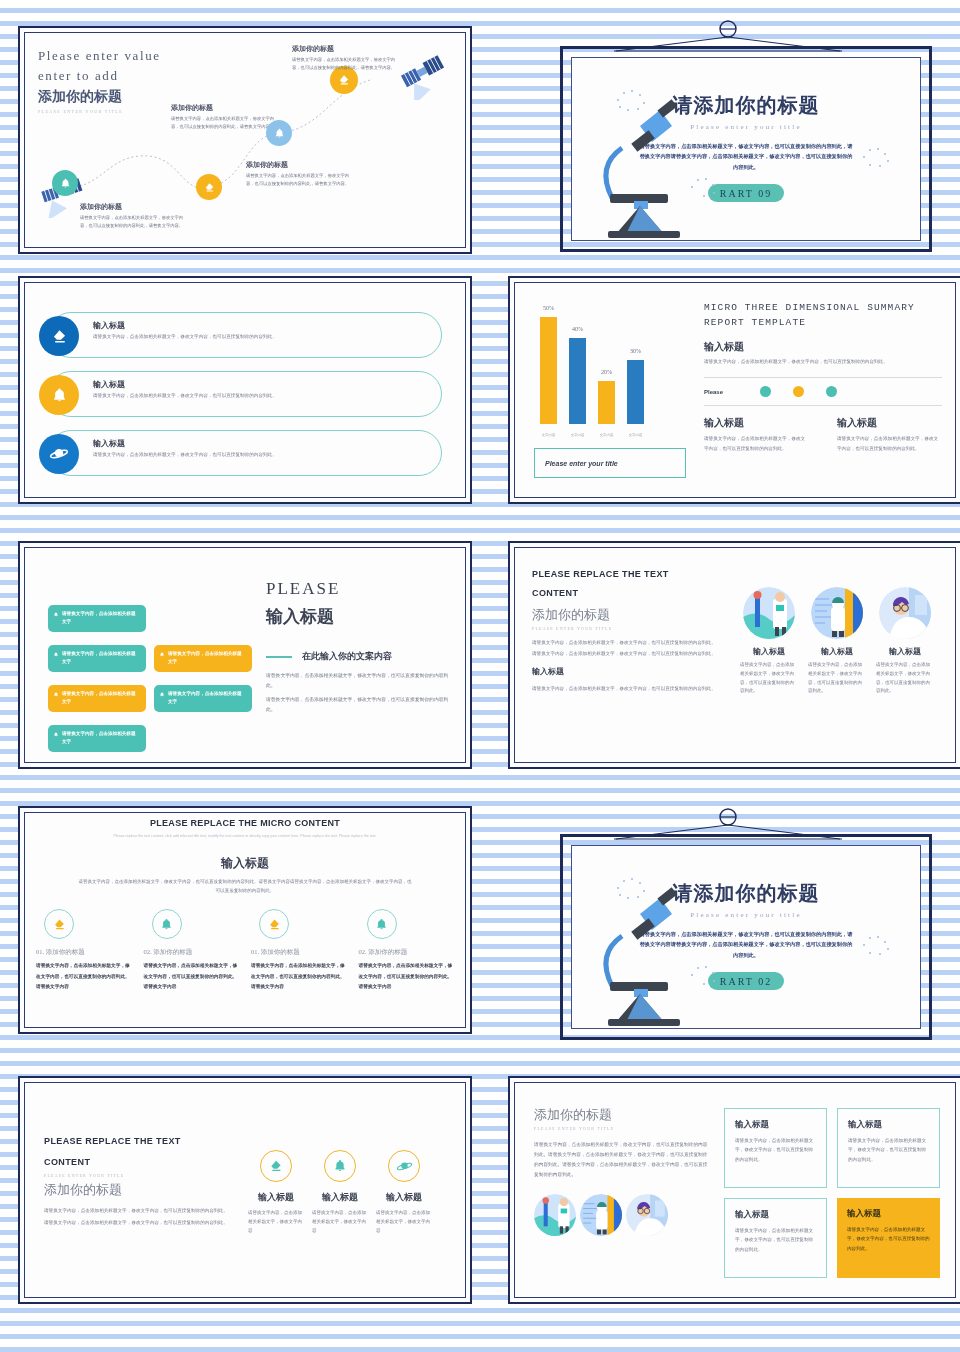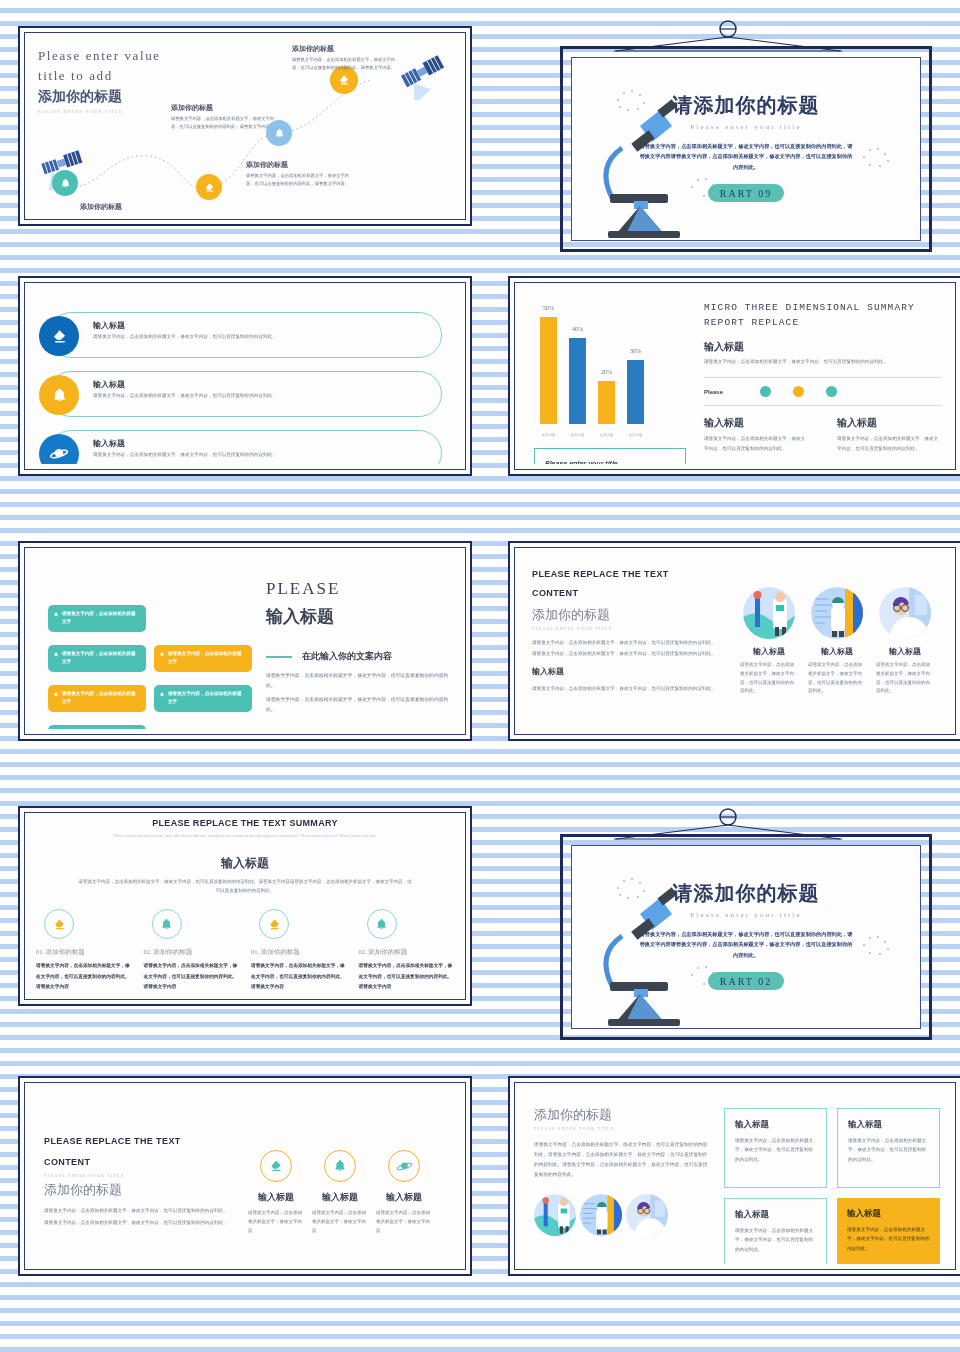--- a/index.html
+++ b/index.html
@@ -26,21 +26,21 @@
     grid-template-rows: 250px 265px 265px 270px 262px;
     column-gap: 20px;
     padding: 20px 10px 0 10px;
   }
   .cell { position: relative; }
 
   
   .slide {
     position: absolute;
     left: 8px; right: 8px; top: 6px;
-    height: 200px;
+    height: 228px;
     background: #fdfdfd;
     border: 2px solid #1d2a57;
     box-shadow: 0 0 0 0px #fff;
   }
   .slide::after {
     content: "";
     position: absolute; inset: 4px;
     border: 1px solid #2b3c73;
     pointer-events: none;
   }
@@ -206,21 +206,21 @@
 </head>
 <body>
 
 <div class="grid">
 
   <div class="cell">
     <div class="slide">
       <div class="slide-inner">
         <div style="position:absolute;left:8px;top:8px;width:180px;">
           <div class="s1-title-en">Please enter  value</div>
-          <div class="s1-title-en">title to add</div>
+          <div class="s1-title-en">enter to add</div>
           <div class="s1-title-cn">添加你的标题</div>
           <div class="s1-title-sm">PLEASE ENTER YOUR TITLE</div>
         </div>
 
         <svg style="position:absolute;left:0;top:0;" width="440" height="208">
           <path d="M 36,150 C 70,150 78,120 110,118 C 150,115 150,155 178,150 C 215,143 215,98 248,95 C 290,92 300,55 340,42" fill="none" stroke="#b9bec9" stroke-width="1" stroke-dasharray="2,2.6"></path>
         </svg>
 
         <svg style="position:absolute;left:6px;bottom:24px;" width="58" height="52" viewBox="0 0 58 52">
           <g transform="rotate(-18 29 26)">
@@ -431,21 +431,21 @@
                 <div class="barcat">文字内容</div>
               </div>
             </div>
         </div>
         <div class="chart-caption">
           <span>Please enter your title</span>
         </div>
 
         <div class="s3-right">
           <div class="s3-h1">MICRO THREE DIMENSIONAL SUMMARY</div>
-          <div class="s3-h1">REPORT REPLACE</div>
+          <div class="s3-h1">REPORT TEMPLATE</div>
           <div class="s3-h2">输入标题</div>
           <div class="s3-p">请替换文字内容，点击添加相关标题文字，修改文字内容，也可以直接复制你的内容到此。</div>
           <hr class="s3-hr">
           <div class="s3-dotsrow">
             <span class="lbl">Please</span>
             <span class="s3-dot" style="background:#4bbfb2"></span>
             <span class="s3-dot" style="background:#f6b31c"></span>
             <span class="s3-dot" style="background:#4bbfb2"></span>
           </div>
           <hr class="s3-hr" style="margin-top:0">
@@ -568,21 +568,21 @@
             <p>请替换文字内容，点击添加相关标题文字，修改文字内容，也可以直接复制你的内容到此。</p>
           </div>
         </div>
       </div>
     </div>
   </div>
 
   <div class="cell">
     <div class="slide">
       <div class="slide-inner">
-        <div class="s6-title">PLEASE REPLACE THE TEXT SUMMARY</div>
+        <div class="s6-title">PLEASE REPLACE THE MICRO CONTENT</div>
         <div class="s6-sub">Please replace the text content, click add relevant title text, modify the text content or directly copy your content here. Please replace the text. Please replace the text.</div>
         <div class="s6-h2">输入标题</div>
         <div class="s6-p">请替换文字内容，点击添加相关标题文字，修改文字内容，也可以直接复制你的内容到此。请替换文字内容请替换文字内容，点击添加相关标题文字，修改文字内容，也可以直接复制你的内容到此。</div>
         <div class="s6-cols" id="s7-cols-host">
             <div class="s6-col">
               <div class="s6-ring">
                 <svg fill="#f6b31c" width="15" height="15" viewBox="0 0 24 24">
                   <path d="M12 4l7 7-5.2 5.2H8.8L5 12.4 12 4zm-5.4 13.6h12v1.9h-12z"></path>
                 </svg>
               </div>

